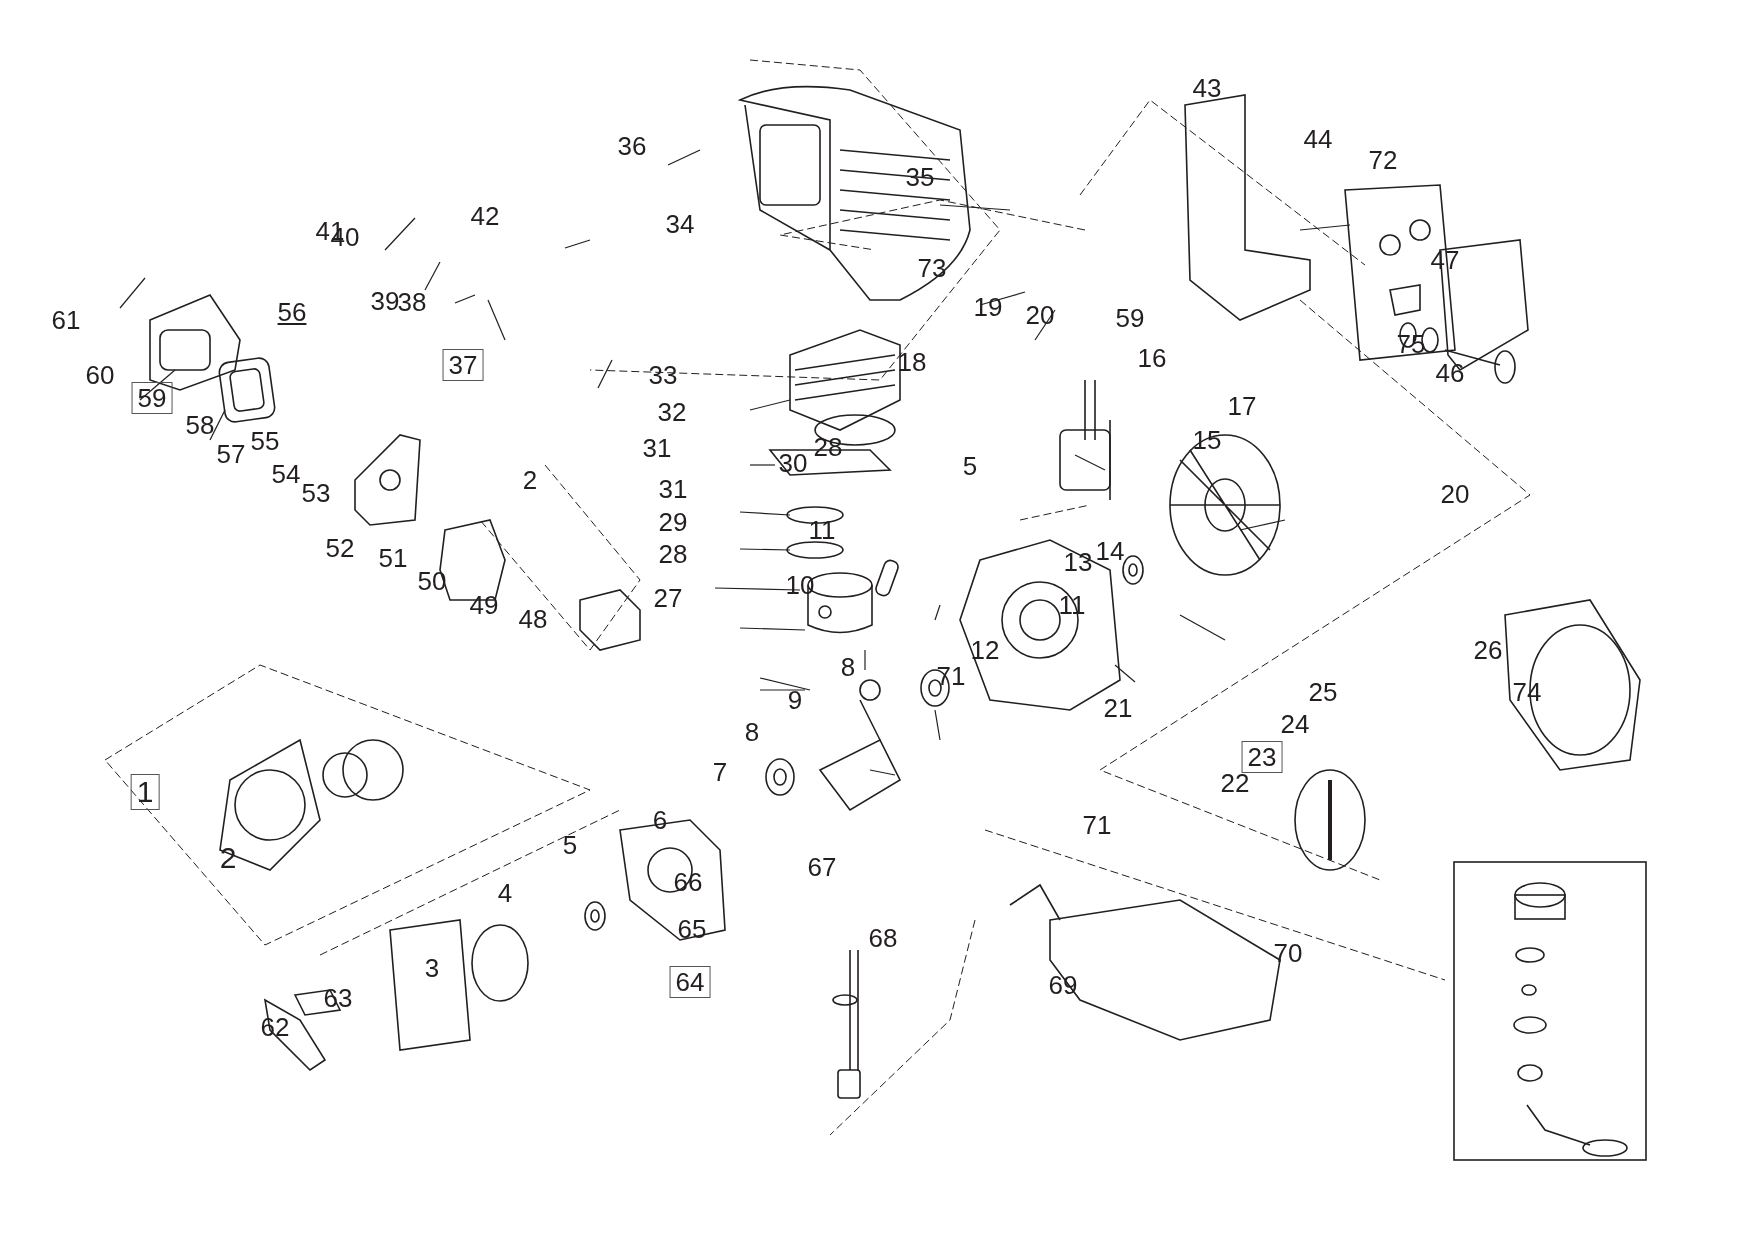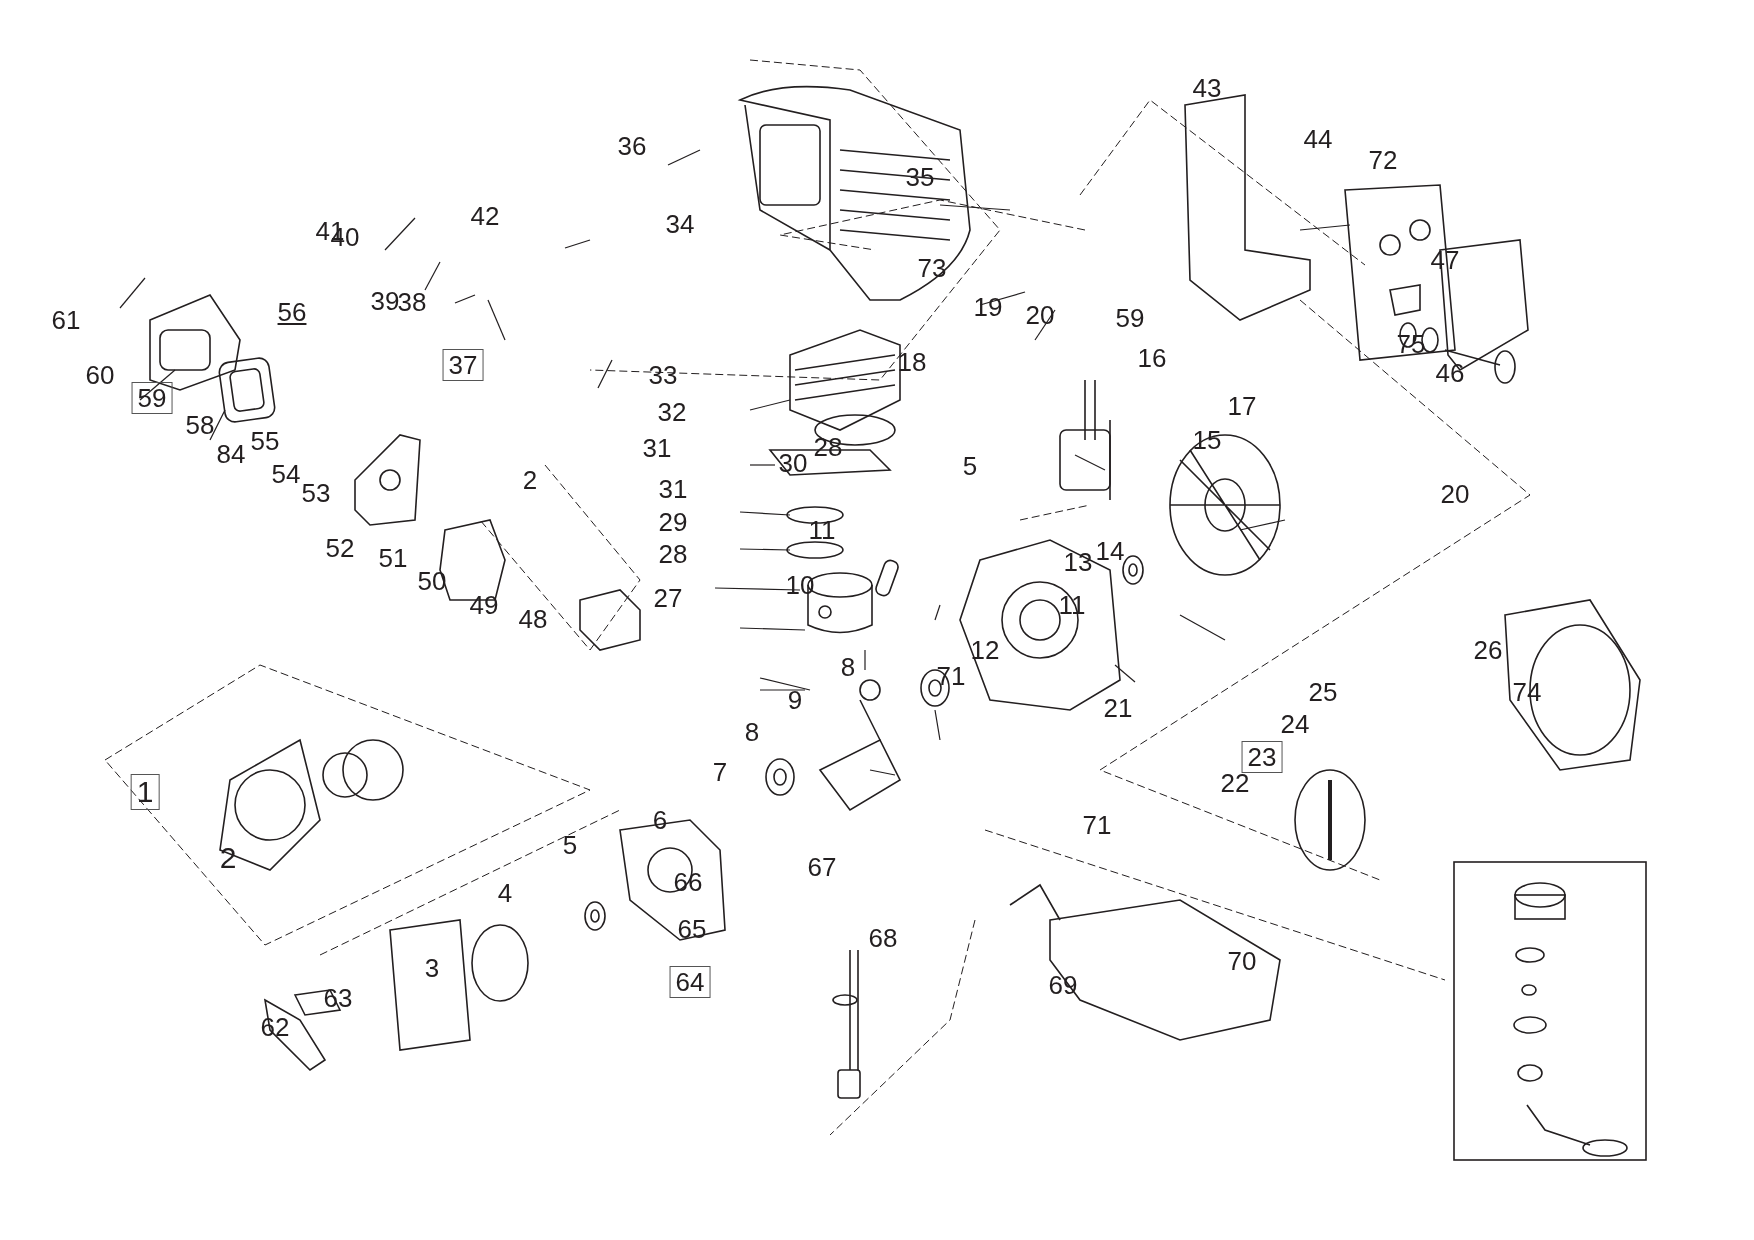--- a/index.html
+++ b/index.html
@@ -278,33 +278,33 @@
     <span class="lbl" style="left: 1445px; top: 260px;">47</span>
     <span class="lbl" style="left: 533px; top: 619px;">48</span>
     <span class="lbl" style="left: 484px; top: 605px; text-align: center;">49</span>
     <span class="lbl" style="left: 432px; top: 581px;">50</span>
     <span class="lbl" style="left: 393px; top: 558px;">51</span>
     <span class="lbl" style="left: 340px; top: 548px;">52</span>
     <span class="lbl" style="left: 316px; top: 493px;">53</span>
     <span class="lbl" style="left: 286px; top: 474px;">54</span>
     <span class="lbl" style="left: 265px; top: 441px;">55</span>
     <span class="lbl" style="left: 292px; top: 312px; text-decoration: underline;">56</span>
-    <span class="lbl" style="left: 231px; top: 454px;">84</span>
+    <span class="lbl" style="left: 231px; top: 454px;">57</span>
     <span class="lbl" style="left: 200px; top: 425px; text-align: center;">58</span>
     <span class="lbl boxed" style="left: 152px; top: 398px;">59</span>
     <span class="lbl" style="left: 100px; top: 375px;">60</span>
     <span class="lbl" style="left: 66px; top: 320px;">61</span>
     <span class="lbl" style="left: 275px; top: 1027px;">62</span>
     <span class="lbl" style="left: 338px; top: 998px;">63</span>
     <span class="lbl boxed" style="left: 690px; top: 982px;">64</span>
     <span class="lbl" style="left: 692px; top: 929px;">65</span>
     <span class="lbl" style="left: 688px; top: 882px;">66</span>
     <span class="lbl" style="left: 822px; top: 867px;">67</span>
     <span class="lbl" style="left: 883px; top: 938px;">68</span>
     <span class="lbl" style="left: 1063px; top: 985px;">69</span>
-    <span class="lbl" style="left: 1242px; top: 953px; margin-top: 8px;">70</span>
+    <span class="lbl" style="left: 1288px; top: 953px;">70</span>
     <span class="lbl" style="left: 951px; top: 676px;">71</span>
     <span class="lbl" style="left: 1097px; top: 825px;">71</span>
     <span class="lbl" style="left: 1383px; top: 160px;">72</span>
     <span class="lbl" style="left: 932px; top: 268px;">73</span>
     <span class="lbl" style="left: 1527px; top: 692px;">74</span>
     <span class="lbl" style="left: 1411px; top: 344px;">75</span>
   </div>
 
 </body></html>

